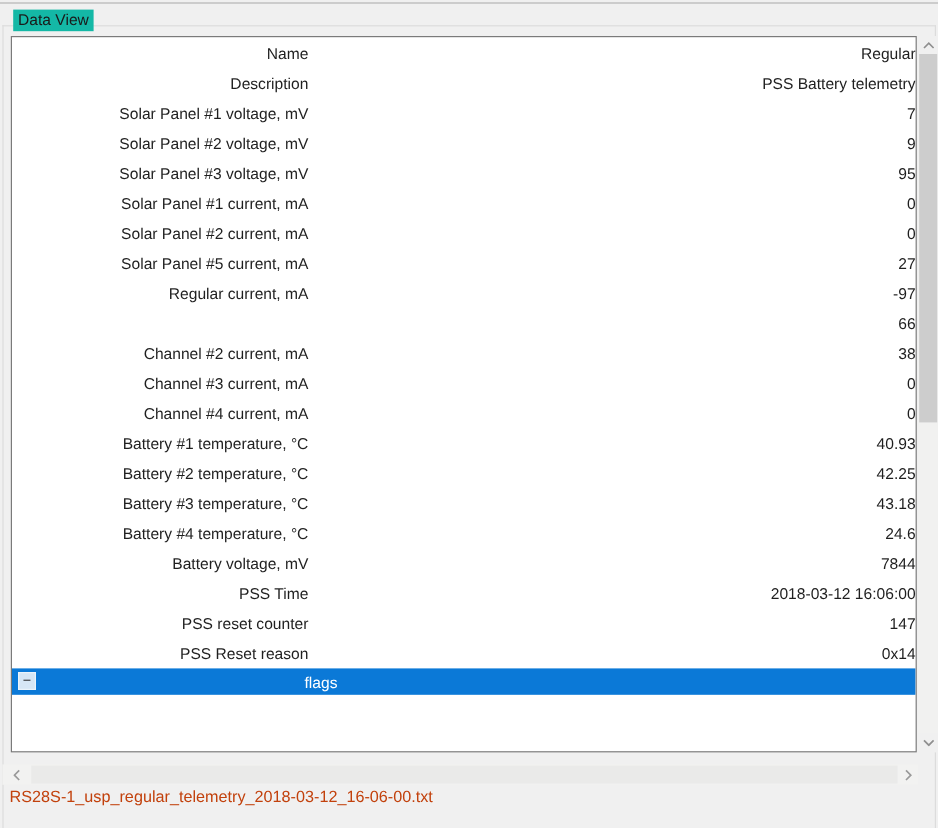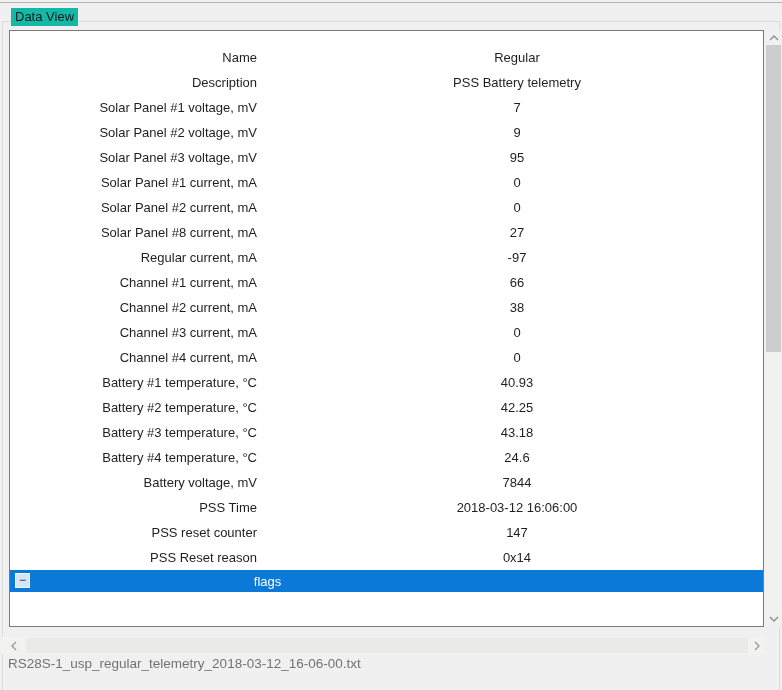--- a/index.html
+++ b/index.html
@@ -24,28 +24,28 @@
     background:#14b8a6; padding:0 4px;
     font-size:13px; color:#1a1a1a; line-height:18px;
   }
   .panel {
     position:absolute; left:6px; top:8px;          
     width:755px; height:597px;
     background:#ffffff;
     border:1px solid #7a7a7a;
     overflow:hidden;
   }
-  .rows { padding-top:14px; }
+  .rows { padding-top:1px; }
   .data-row { display:flex; height:25px; align-items:center; }
   .row-label {
     width:247px; text-align:right; flex:none;
     white-space:nowrap; color:#1f1f1f;
   }
   .row-value {
-    margin-left:14px; text-align:center; flex:1;
+    margin-left:14px; text-align:right; flex:1;
     white-space:nowrap; color:#1f1f1f;
   }
   .flags-row {
     position:relative; height:22px;
     display:flex; align-items:center;
     color:#ffffff;
   }
   .collapse-btn {
     position:absolute; left:5px; top:3px;
     width:15px; height:15px;
@@ -90,21 +90,21 @@
     display:flex; align-items:center; justify-content:center;
   }
   .h-btn.left { left:4px; }
   .h-btn.right { right:0; }
   .h-thumb {
     position:absolute; left:24px; top:1px; width:722px; height:15px;
     background:#eaeae9;
   }
   .filename {
     position:absolute; left:8px; top:656px;
-    font-size:13.5px; color:#737373; white-space:nowrap;
+    font-size:13.5px; color:#c2410c; white-space:nowrap;
   }
   svg.chev { display:block; }
 </style>
 </head>
 <body>
 
 <div class="top-divider"></div>
 
 <div class="groupbox">
   <span class="groupbox-title">Data View</span>
@@ -140,31 +140,30 @@
     <span class="row-label">Solar Panel #1 current, mA</span>
     <span class="row-value">0</span>
   </div>
 
   <div class="data-row">
     <span class="row-label">Solar Panel #2 current, mA</span>
     <span class="row-value">0</span>
   </div>
 
   <div class="data-row">
-    <span class="row-label">Solar Panel #8 current, mA</span>
+    <span class="row-label">Solar Panel #5 current, mA</span>
     <span class="row-value">27</span>
   </div>
 
   <div class="data-row">
     <span class="row-label">Regular current, mA</span>
     <span class="row-value">-97</span>
   </div>
 
   <div class="data-row">
-    <span class="row-label">Channel #1 current, mA</span>
     <span class="row-value">66</span>
   </div>
 
   <div class="data-row">
     <span class="row-label">Channel #2 current, mA</span>
     <span class="row-value">38</span>
   </div>
 
   <div class="data-row">
     <span class="row-label">Channel #3 current, mA</span>

